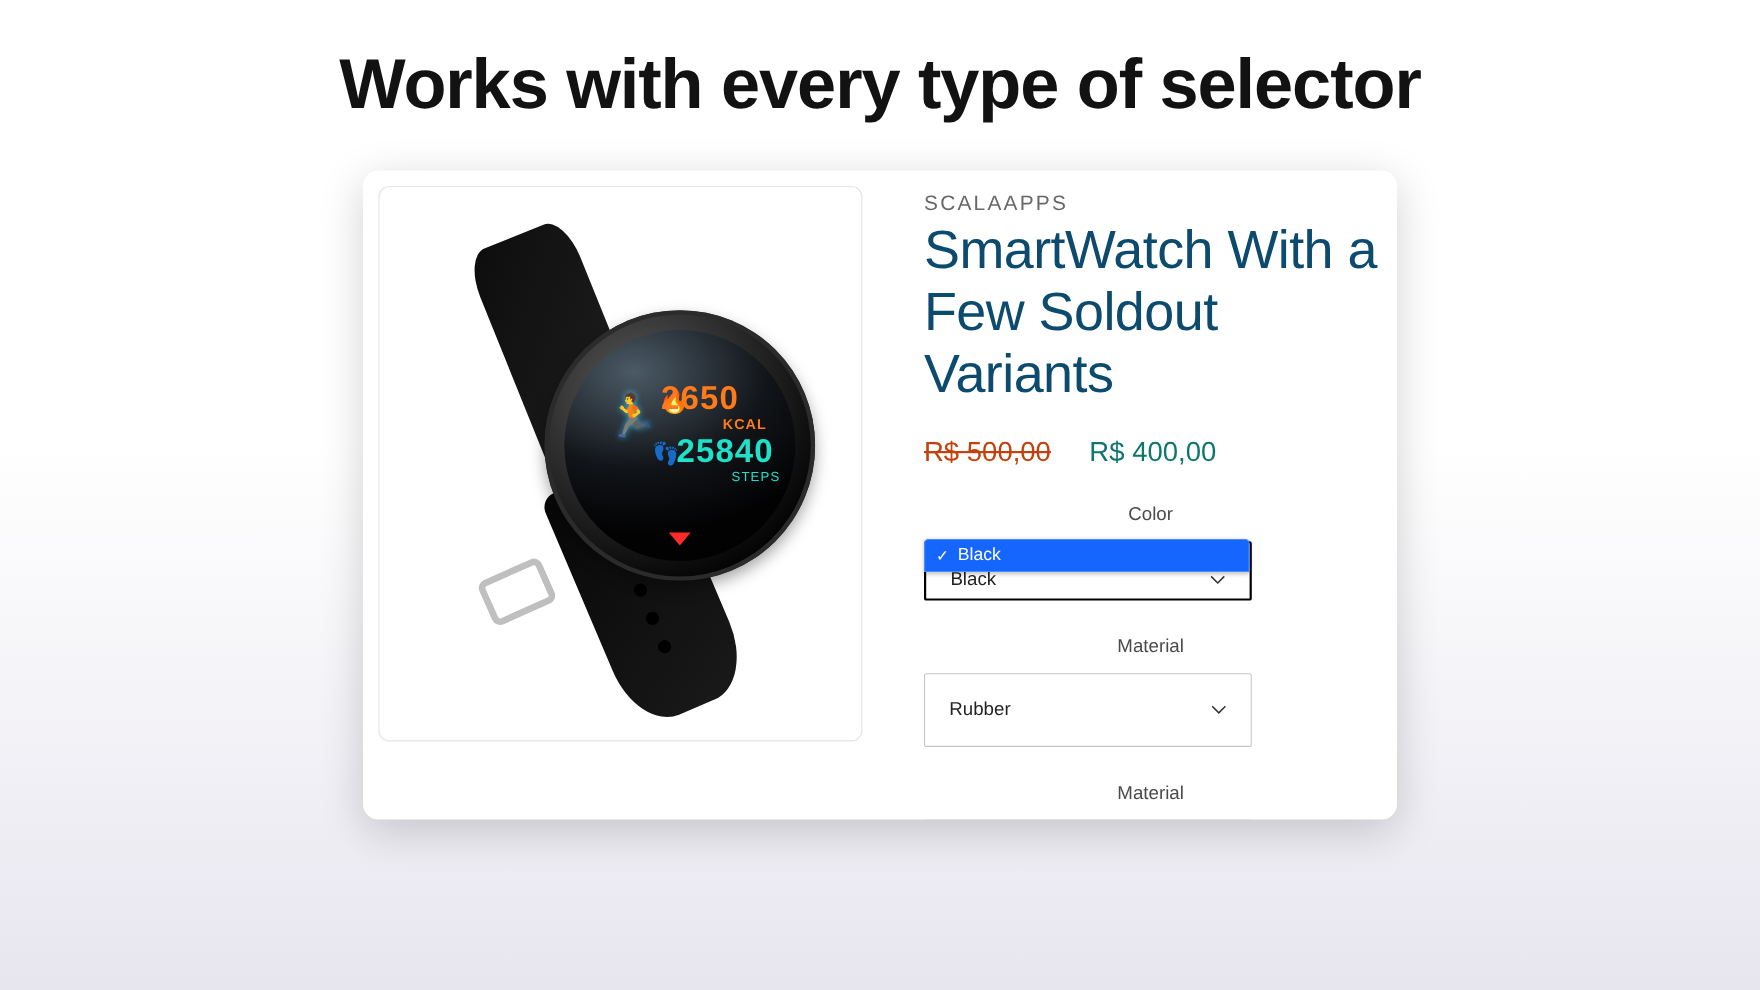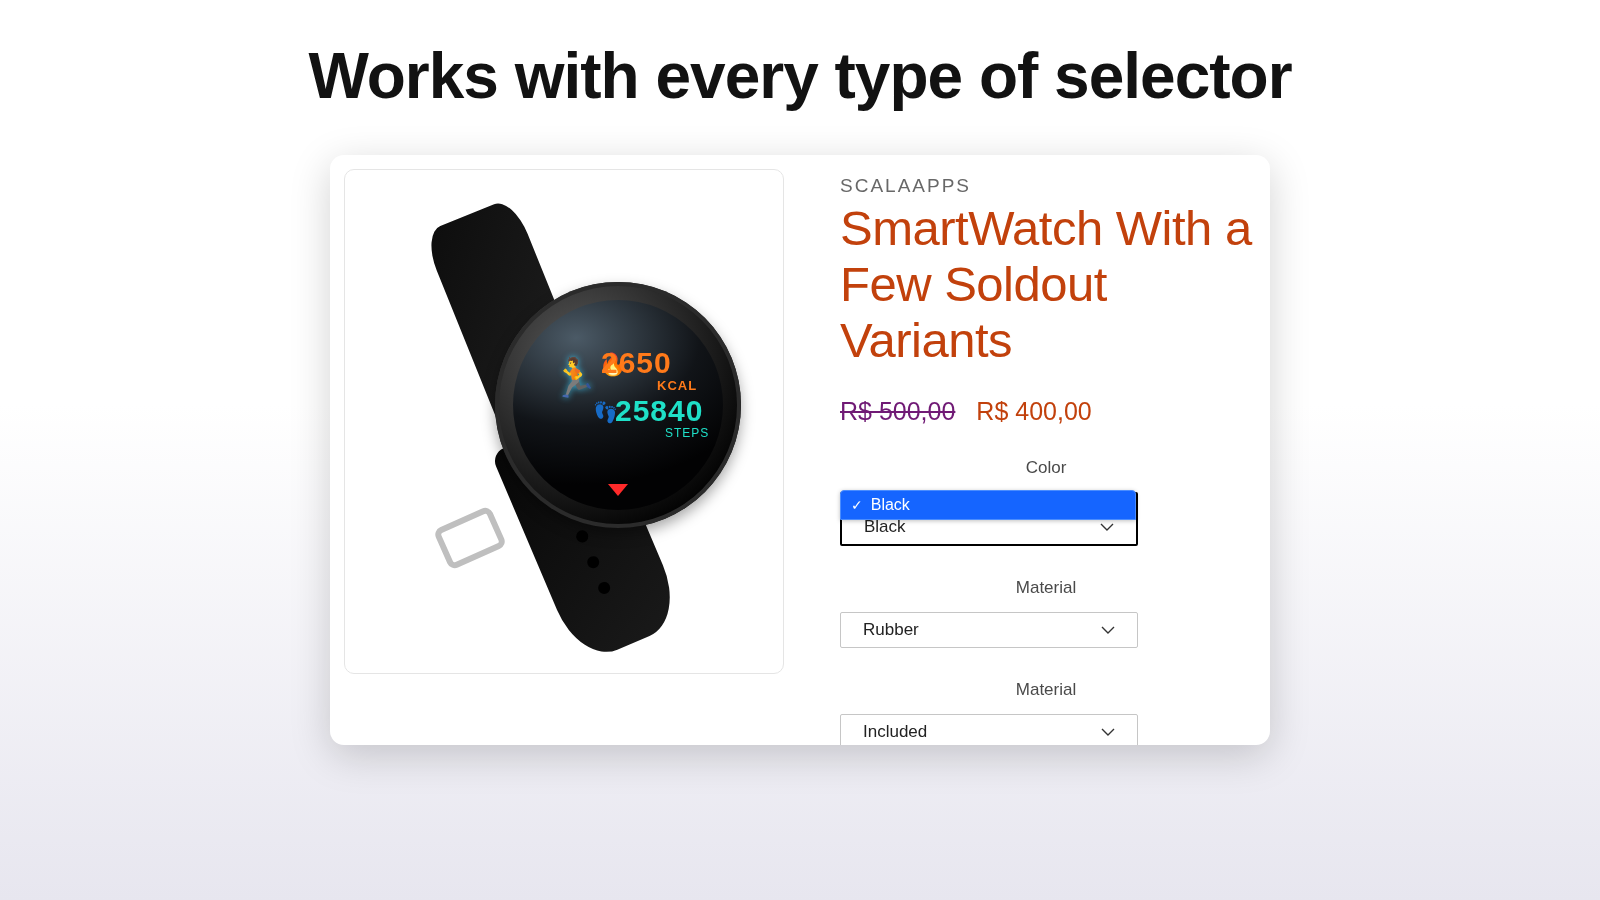--- a/index.html
+++ b/index.html
@@ -123,38 +123,38 @@
     flex:1;
   }
   .brand {
     font-size: 19px;
     letter-spacing: 2px;
     color: #686868;
   }
   .title {
     font-size: 49px;
     font-weight: 500;
-    color: #c2410c;
+    color: #0c4a6e;
     line-height: 1.14;
     margin-top:4px;
     font-family: Helvetica, Arial, sans-serif;
     letter-spacing:-0.5px;
   }
   .prices { margin-top: 28px; font-size: 25px; }
-  .price-old { color:#701a75; text-decoration: line-through; margin-right:14px; }
-  .price-new { color:#c2410c;text-align:center; }
+  .price-old { color:#c2410c; text-decoration: line-through; margin-right:28px; }
+  .price-new { color:#0f766e;text-align:center; }
   .field { margin-top: 32px; text-align: center; }
   .field-label { font-size:17px; color:#4a4a4a; }
   .select-wrap {
     position:relative;
     margin-top:14px;
   }
   .select {
     width:298px;
-    height:36px;
+    height:67px;
     border:1px solid #c6c6c6;
     border-radius:2px;
     background:#fff;
     padding:0 22px;
     font-size:17px;
     color:#222;
     display:flex;
     align-items:center;
     justify-content:space-between;
     cursor:pointer;

